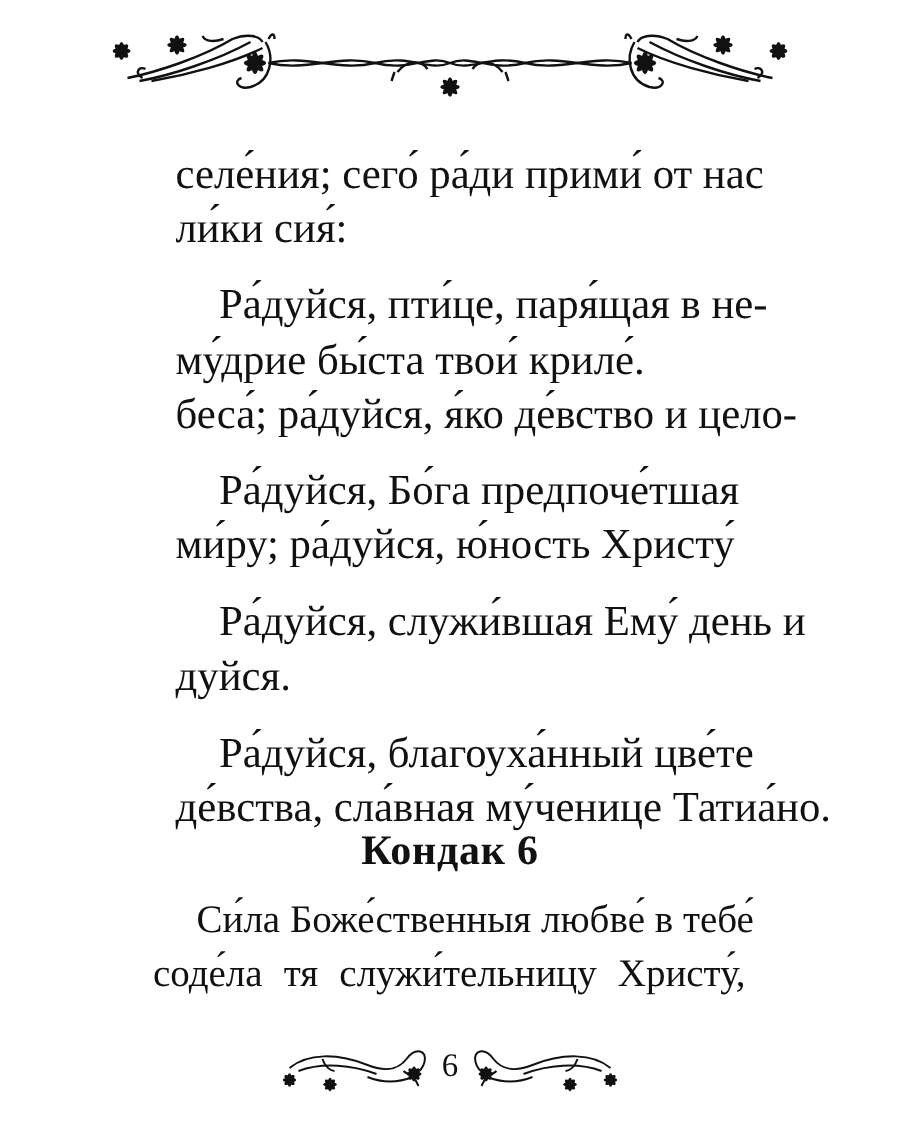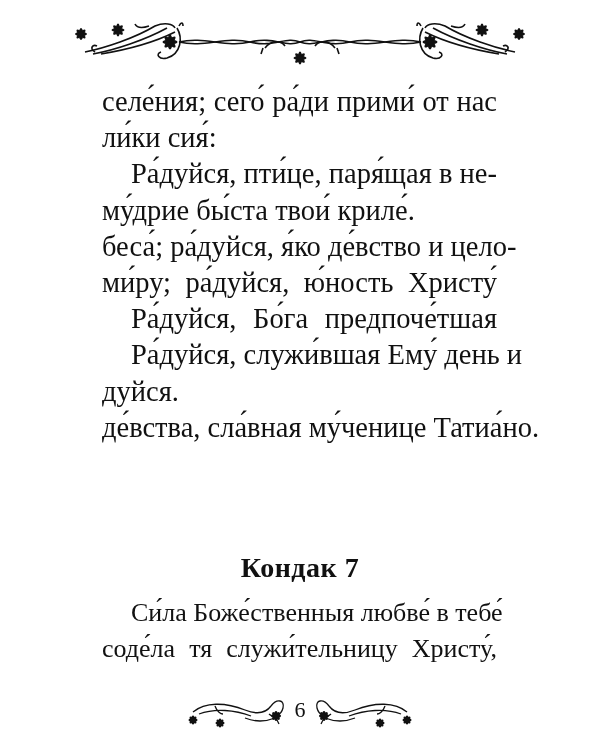--- a/index.html
+++ b/index.html
@@ -25,21 +25,21 @@
     .text-block {
       position: absolute;
       left: 102px;
       top: 84px;
       width: 395px;
       font-size: 28.5px;
       line-height: 36.2px;
       text-align: justify;
     }
     .para {
-      margin: 0;
+      margin: 15px;
       text-indent: 0;
     }
     .line {
       display: block;
       text-align: justify;
       text-align-last: justify;
       white-space: nowrap;
     }
     .line.last {
       text-align-last: left;
@@ -184,33 +184,34 @@
   <p class="para">
     <span class="line">селе́ния; сего́ ра́ди прими́ от нас</span>
     <span class="line last">ли́ки сия́:</span>
   </p>
   <p class="para">
     <span class="line" style="padding-left:29px">Ра́дуйся, пти́це, паря́щая в не-</span>
     <span class="line last">му́дрие бы́ста твои́ криле́.</span>
     <span class="line">беса́; ра́дуйся, я́ко де́вство и цело-</span>
   </p>
   <p class="para">
+    <span class="line" style="padding-left:29px">Ра́дуйся, Бо́га предпоче́тшая</span>
     <span class="line">ми́ру; ра́дуйся, ю́ность Христу́</span>
-    <span class="line" style="padding-left:29px">Ра́дуйся, Бо́га предпоче́тшая</span>
   </p>
   <p class="para">
     <span class="line" style="padding-left:29px">Ра́дуйся, служи́вшая Ему́ день и</span>
     <span class="line last">дуйся.</span>
   </p>
   <p class="para">
+    <span class="line" style="padding-left:29px">Ра́дуйся, благоуха́нный цве́те</span>
     <span class="line last">де́вства, сла́вная му́ченице Татиа́но.</span>
   </p>
 </div>
 
-<div class="heading">Кондак 7</div>
+<div class="heading">Кондак 6</div>
 
 <div class="text-block-2">
   <span class="line" style="padding-left:29px">Си́ла Боже́ственныя любве́ в тебе́</span>
   <span class="line">соде́ла тя служи́тельницу Христу́,</span>
 </div>
 
 <svg class="ornament-bottom" viewBox="0 0 230 40" xmlns="http://www.w3.org/2000/svg">
   <g fill="#111" stroke="#111">
 
     <g fill="none" stroke-width="1.3">

